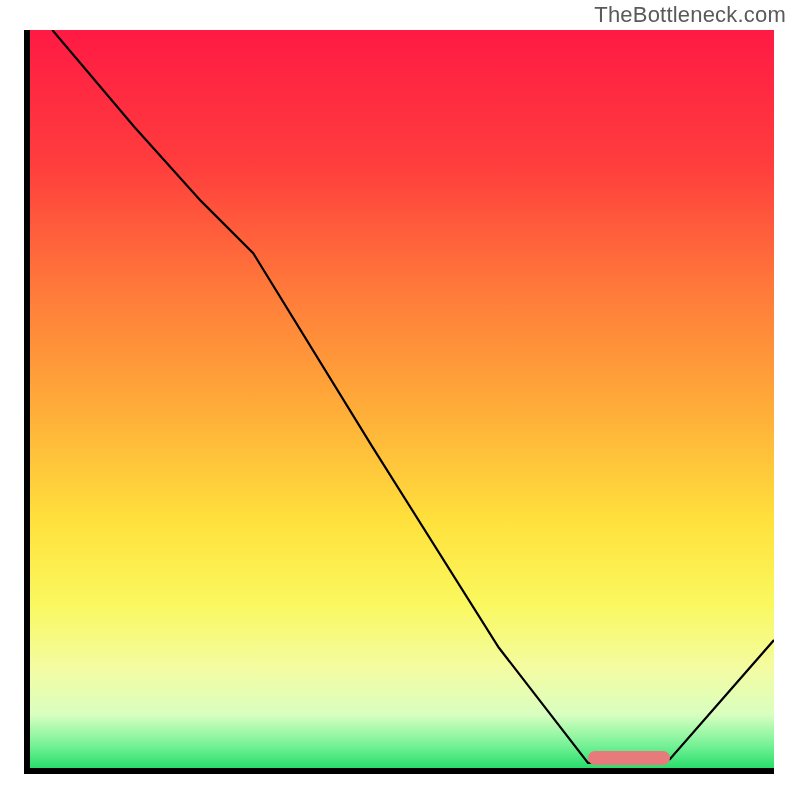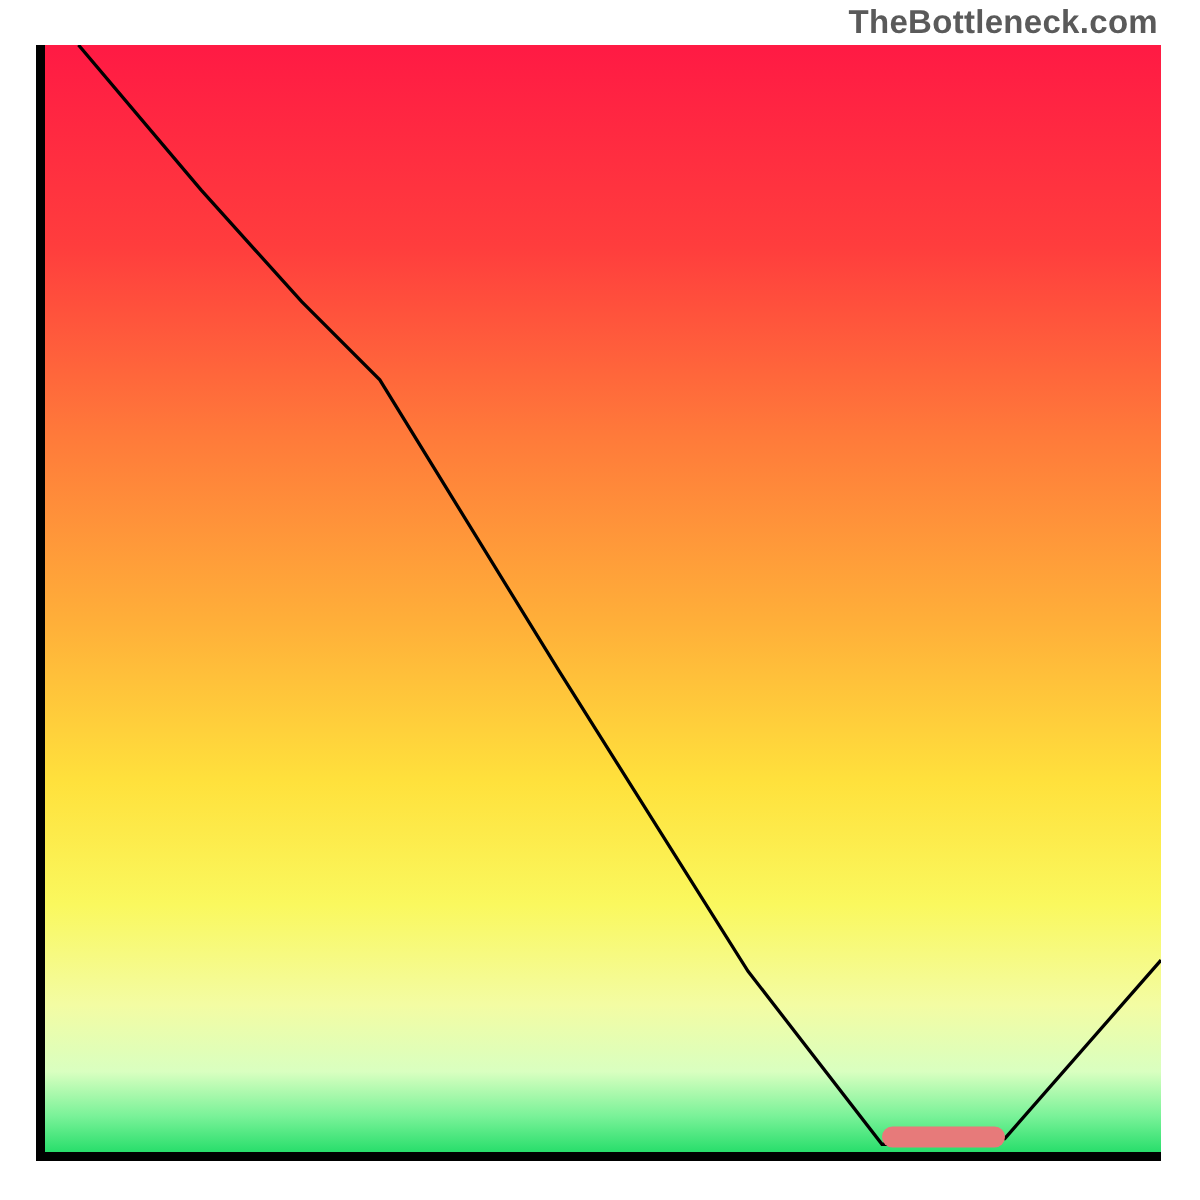--- a/index.html
+++ b/index.html
@@ -12,23 +12,23 @@
     font-family: Arial, Helvetica, sans-serif;
   }
   .container {
     position: relative;
     width: 800px;
     height: 800px;
   }
   .watermark {
     position: absolute;
     top: 2px;
-    right: 28px;
+    right: 14px;
     font-size: 22px;
-    font-weight: 700;
+    font-weight: 400;
     color: #5a5a5a;
     letter-spacing: 0.2px;
   }
   .plot-area {
     position: absolute;
     left: 30px;
     top: 30px;
     width: 744px;
     height: 744px;
     overflow: hidden;

